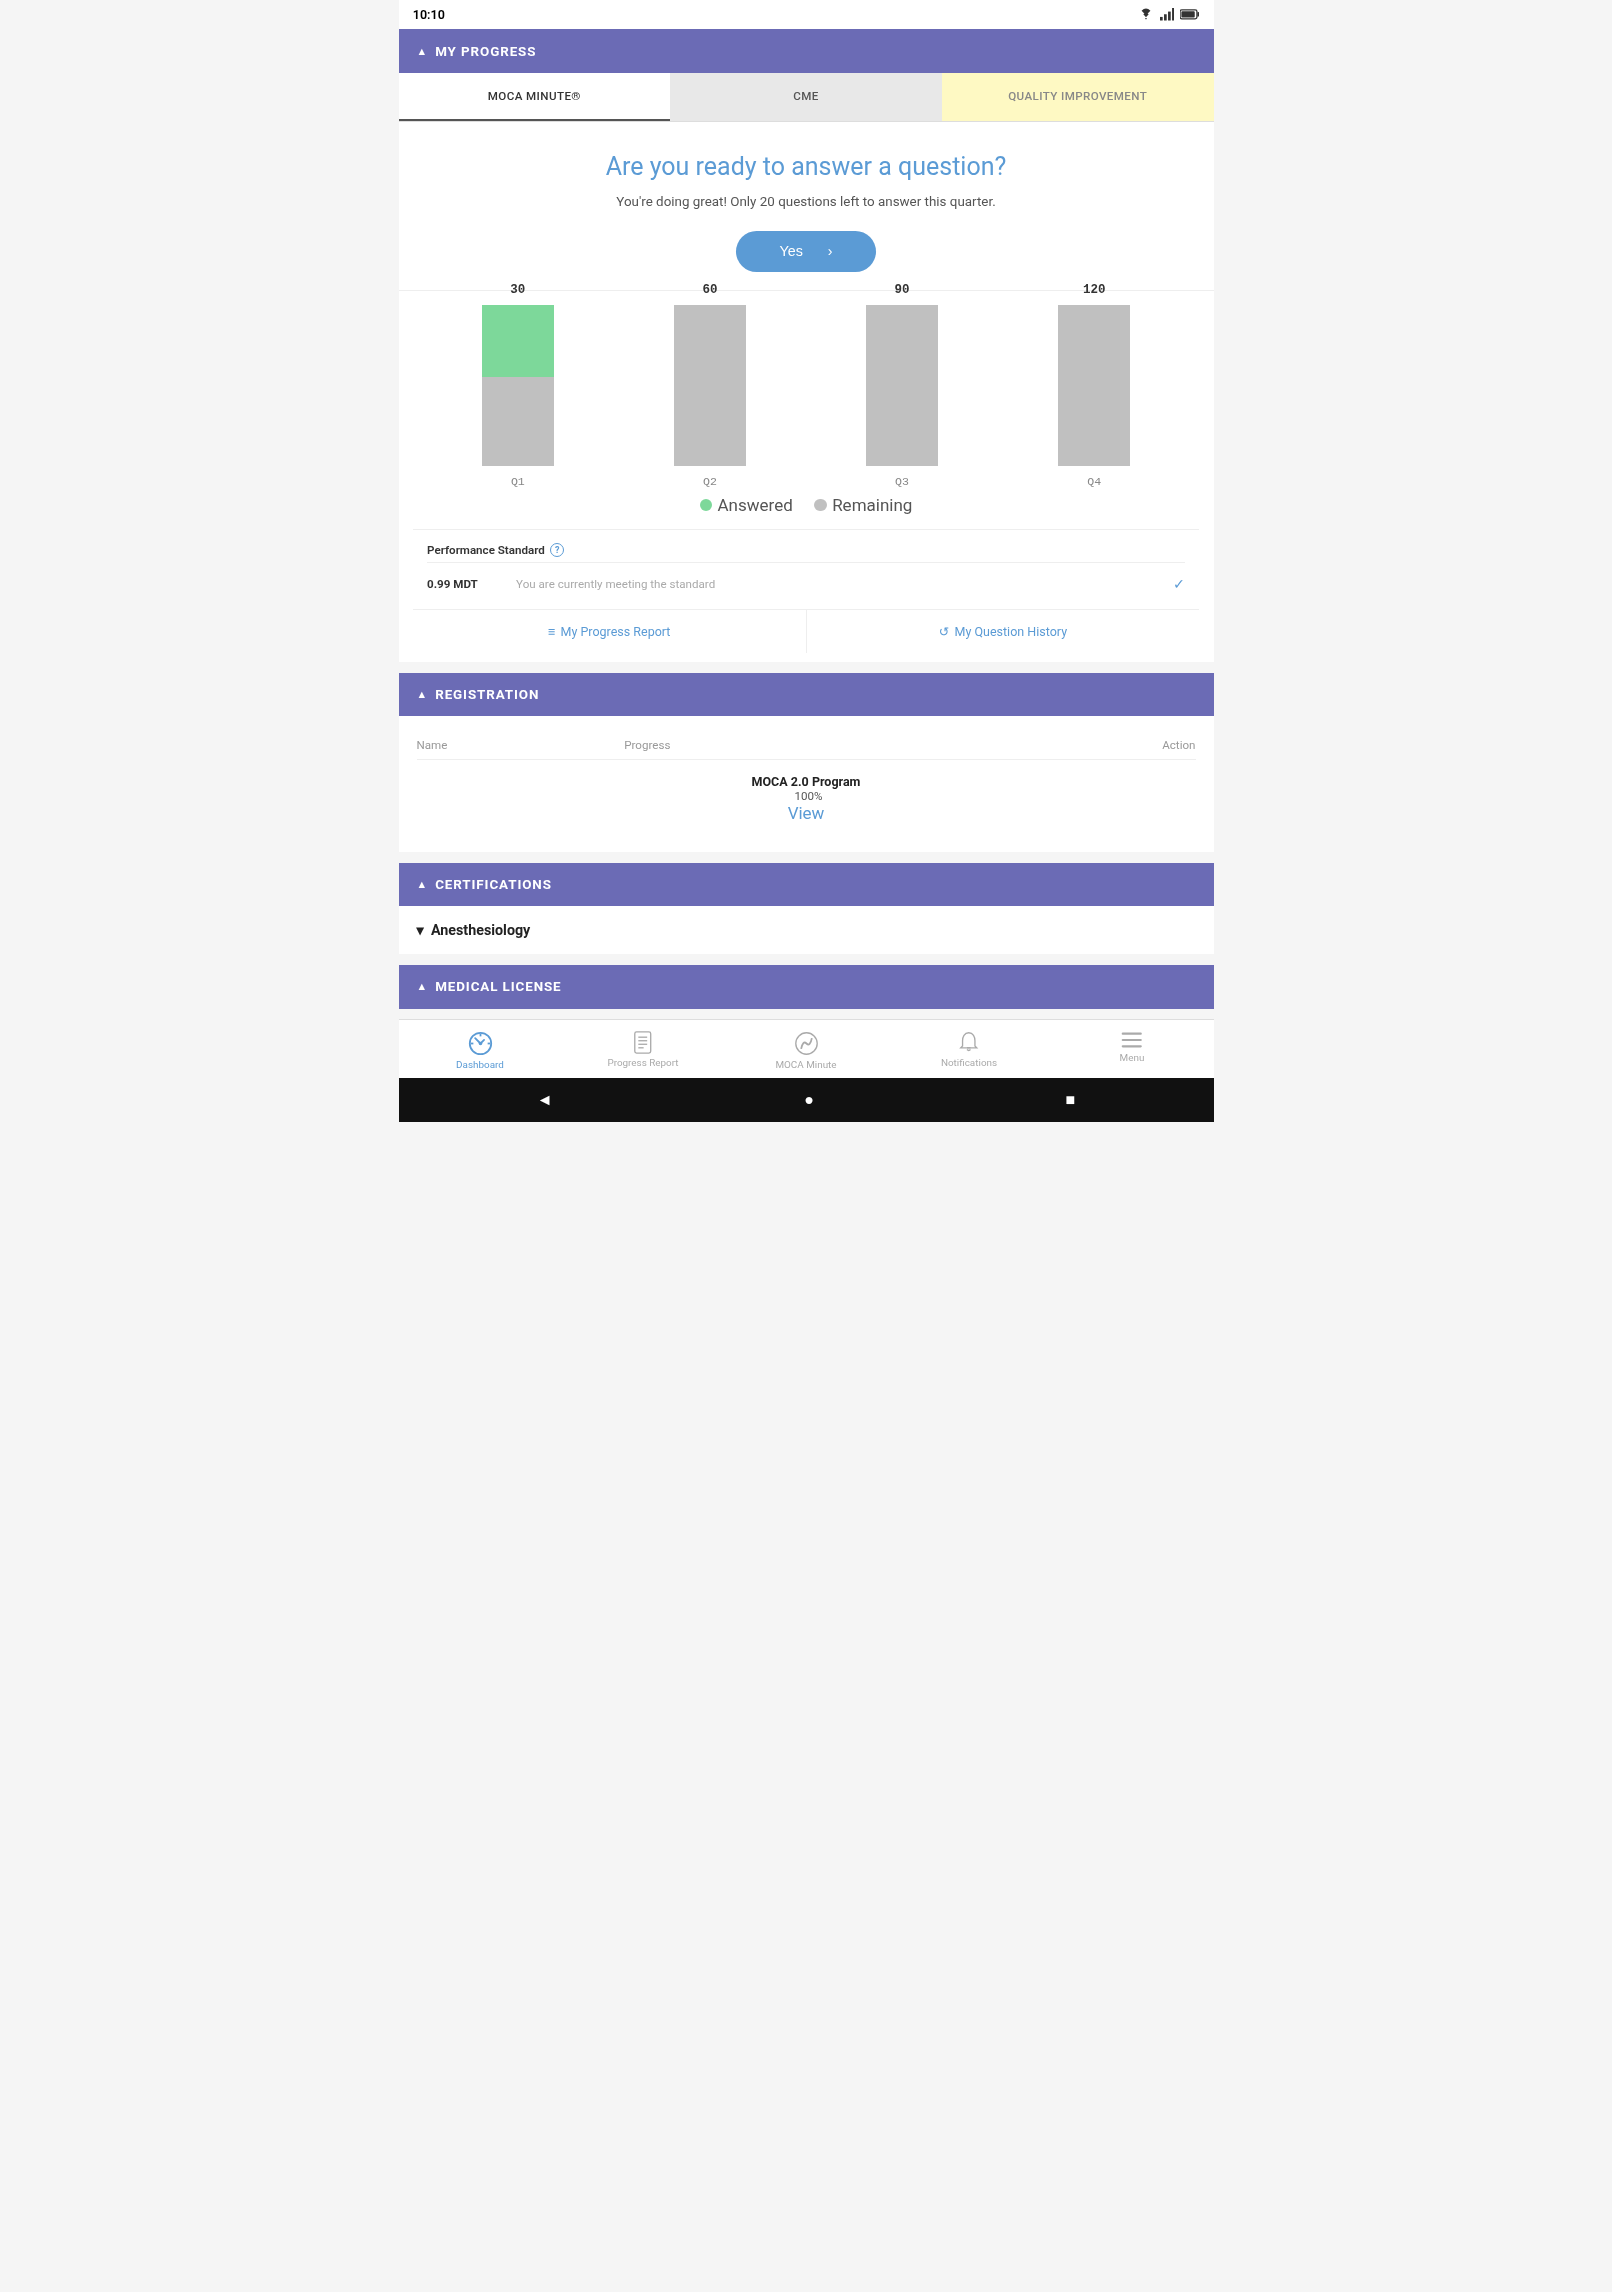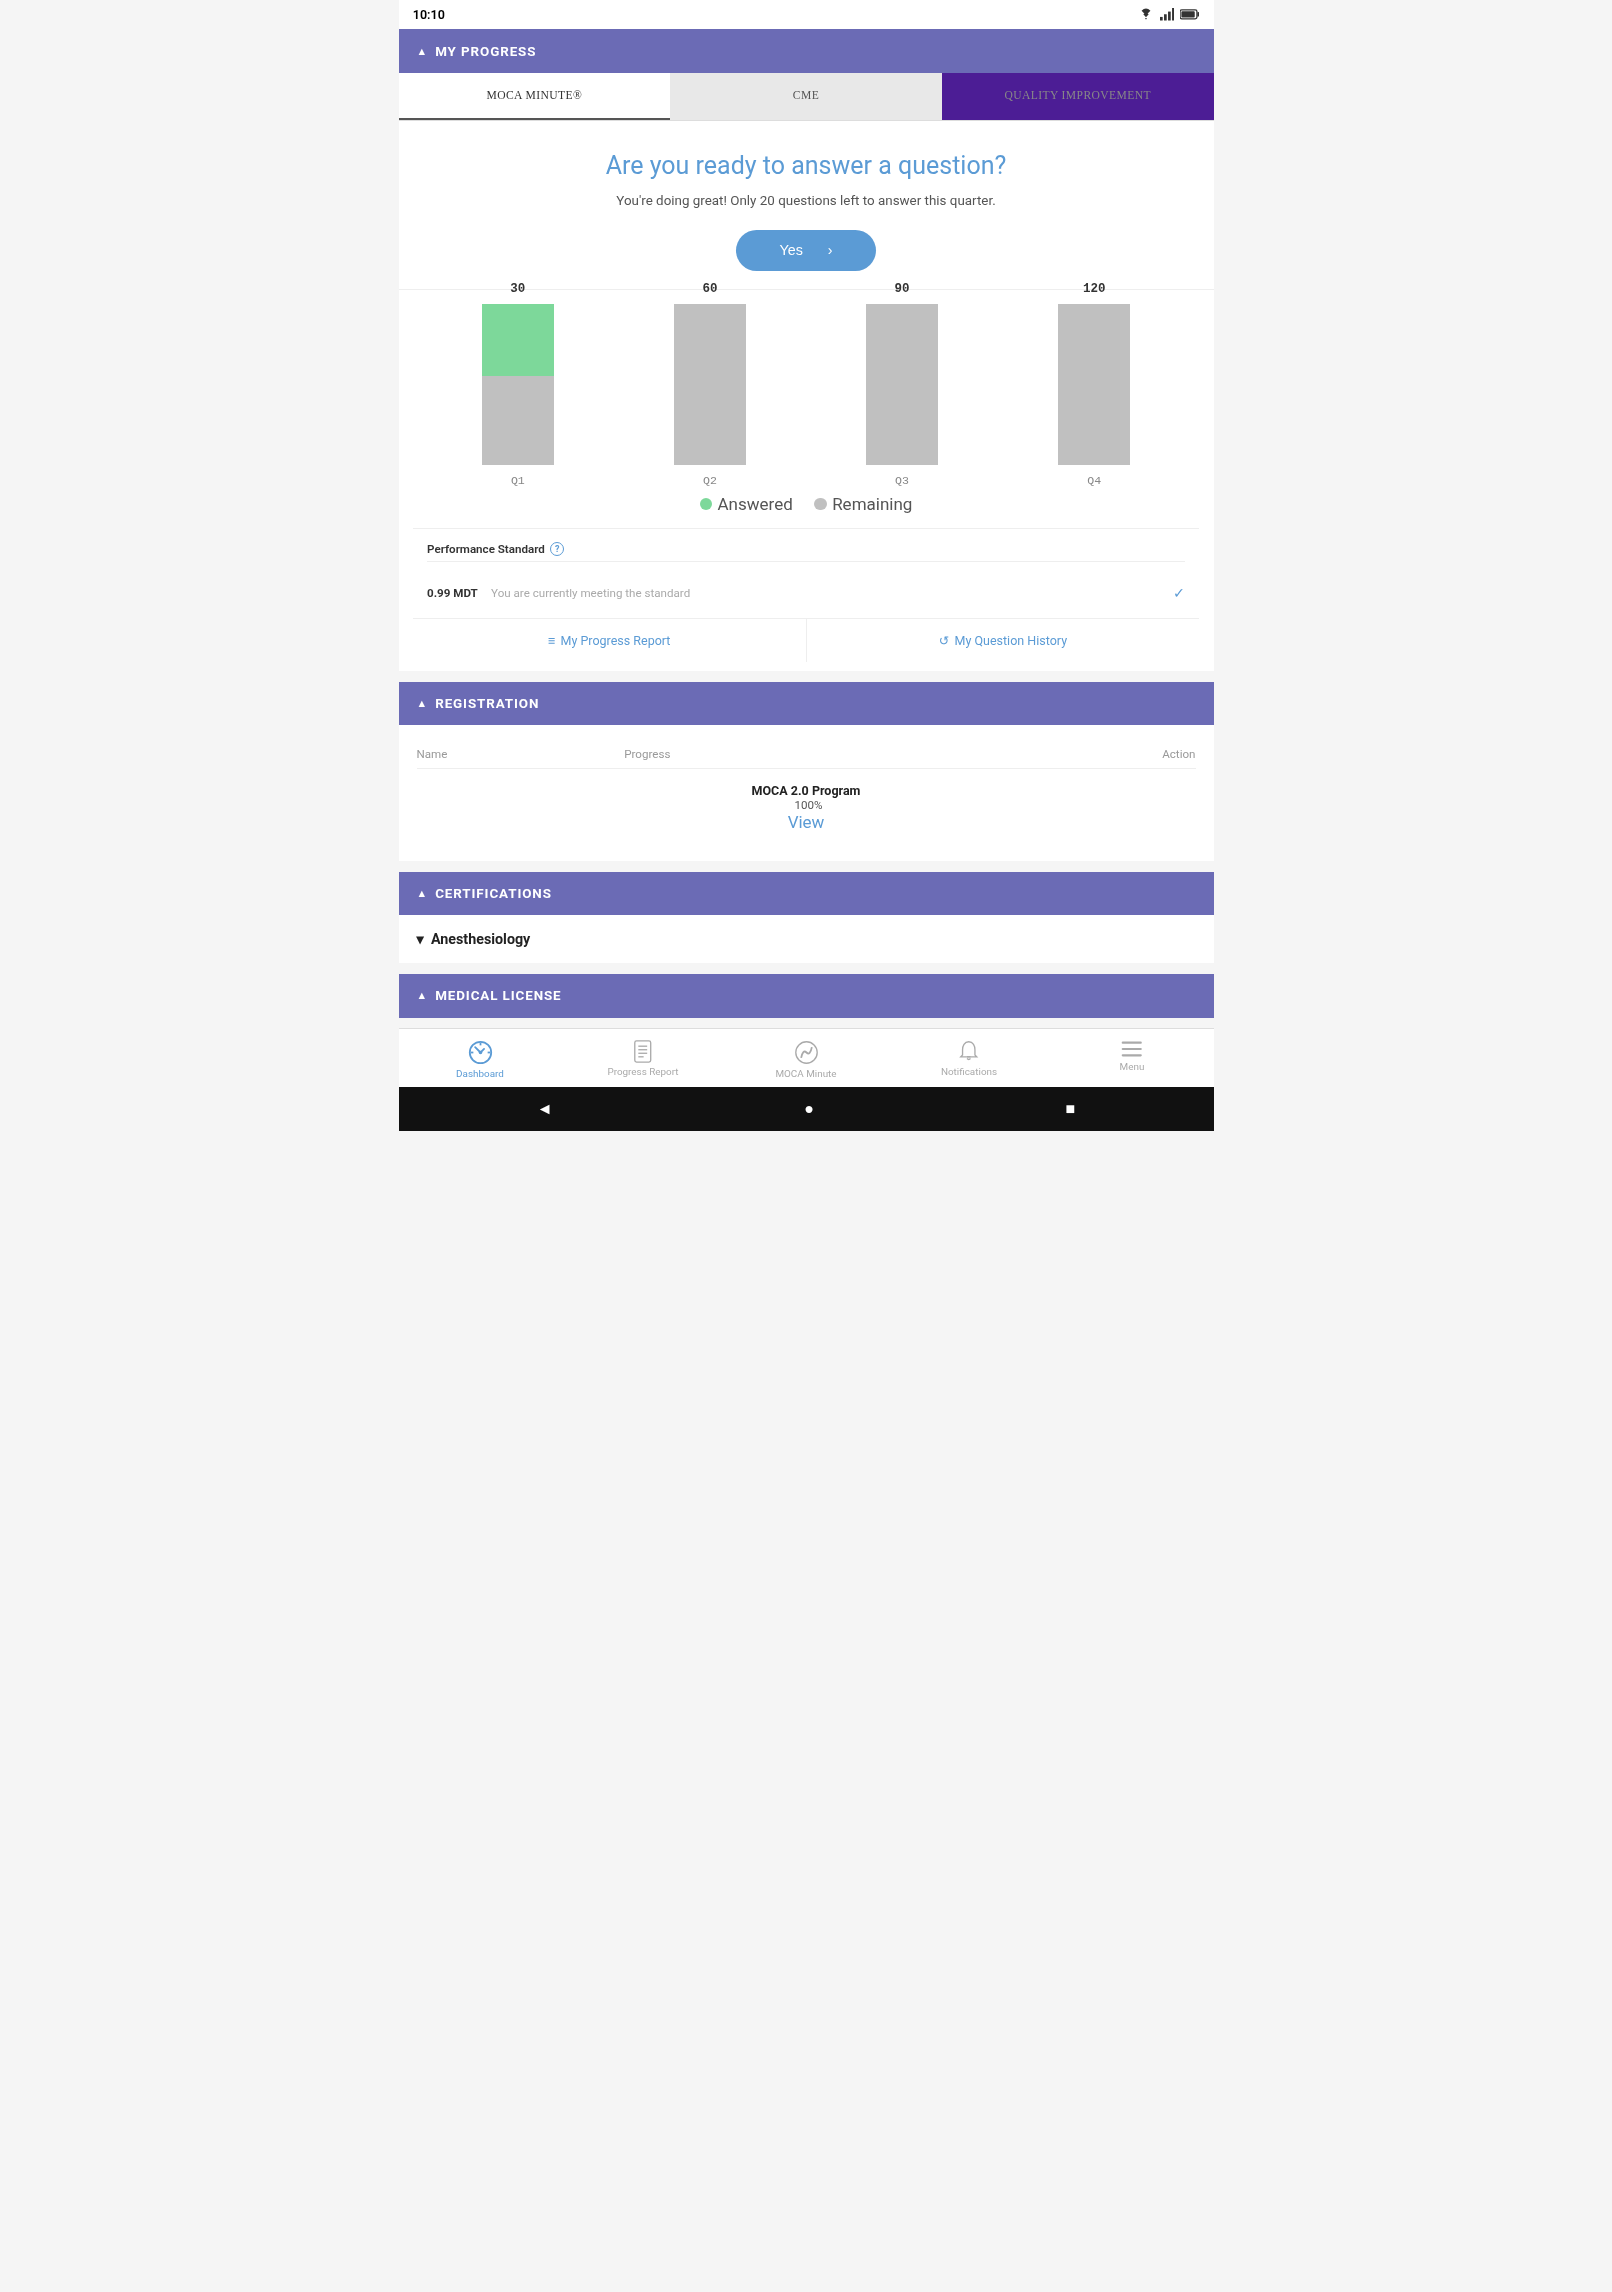--- a/index.html
+++ b/index.html
@@ -27,23 +27,22 @@
     }
     .status-icons {
       display: flex;
       gap: 5.4px;
       align-items: center;
     }
 
     
     .tab-bar {
       display: flex;
-      background: #4c1d95;
+      background: #fef9c3;
       border-bottom: 0.9px solid #ddd;
-      font-family: Liberation Serif, serif;
     }
     .tab-item {
       flex: 1;
       text-align: center;
       padding: 16px 7.2px;
       font-size: 11.6px;
       font-weight: 500;
       color: #888;
       cursor: pointer;
       letter-spacing: 0.4px;
@@ -197,23 +196,23 @@
       font-size: 9px;
       display: inline-flex;
       align-items: center;
       justify-content: center;
       font-weight: 700;
       cursor: pointer;
     }
     .perf-row {
       display: flex;
       align-items: center;
-      gap: 1px;
+      gap: 26px;
       border-top: 0.9px solid #eee;
-      padding-top: 23px;
+      padding-top: 13px;
     }
     .perf-value {
       font-size: 11.6px;
       font-weight: 700;
       color: #333;
       min-width: 63px;
     }
     .perf-desc {
       font-size: 11.6px;
       color: #aaa;

